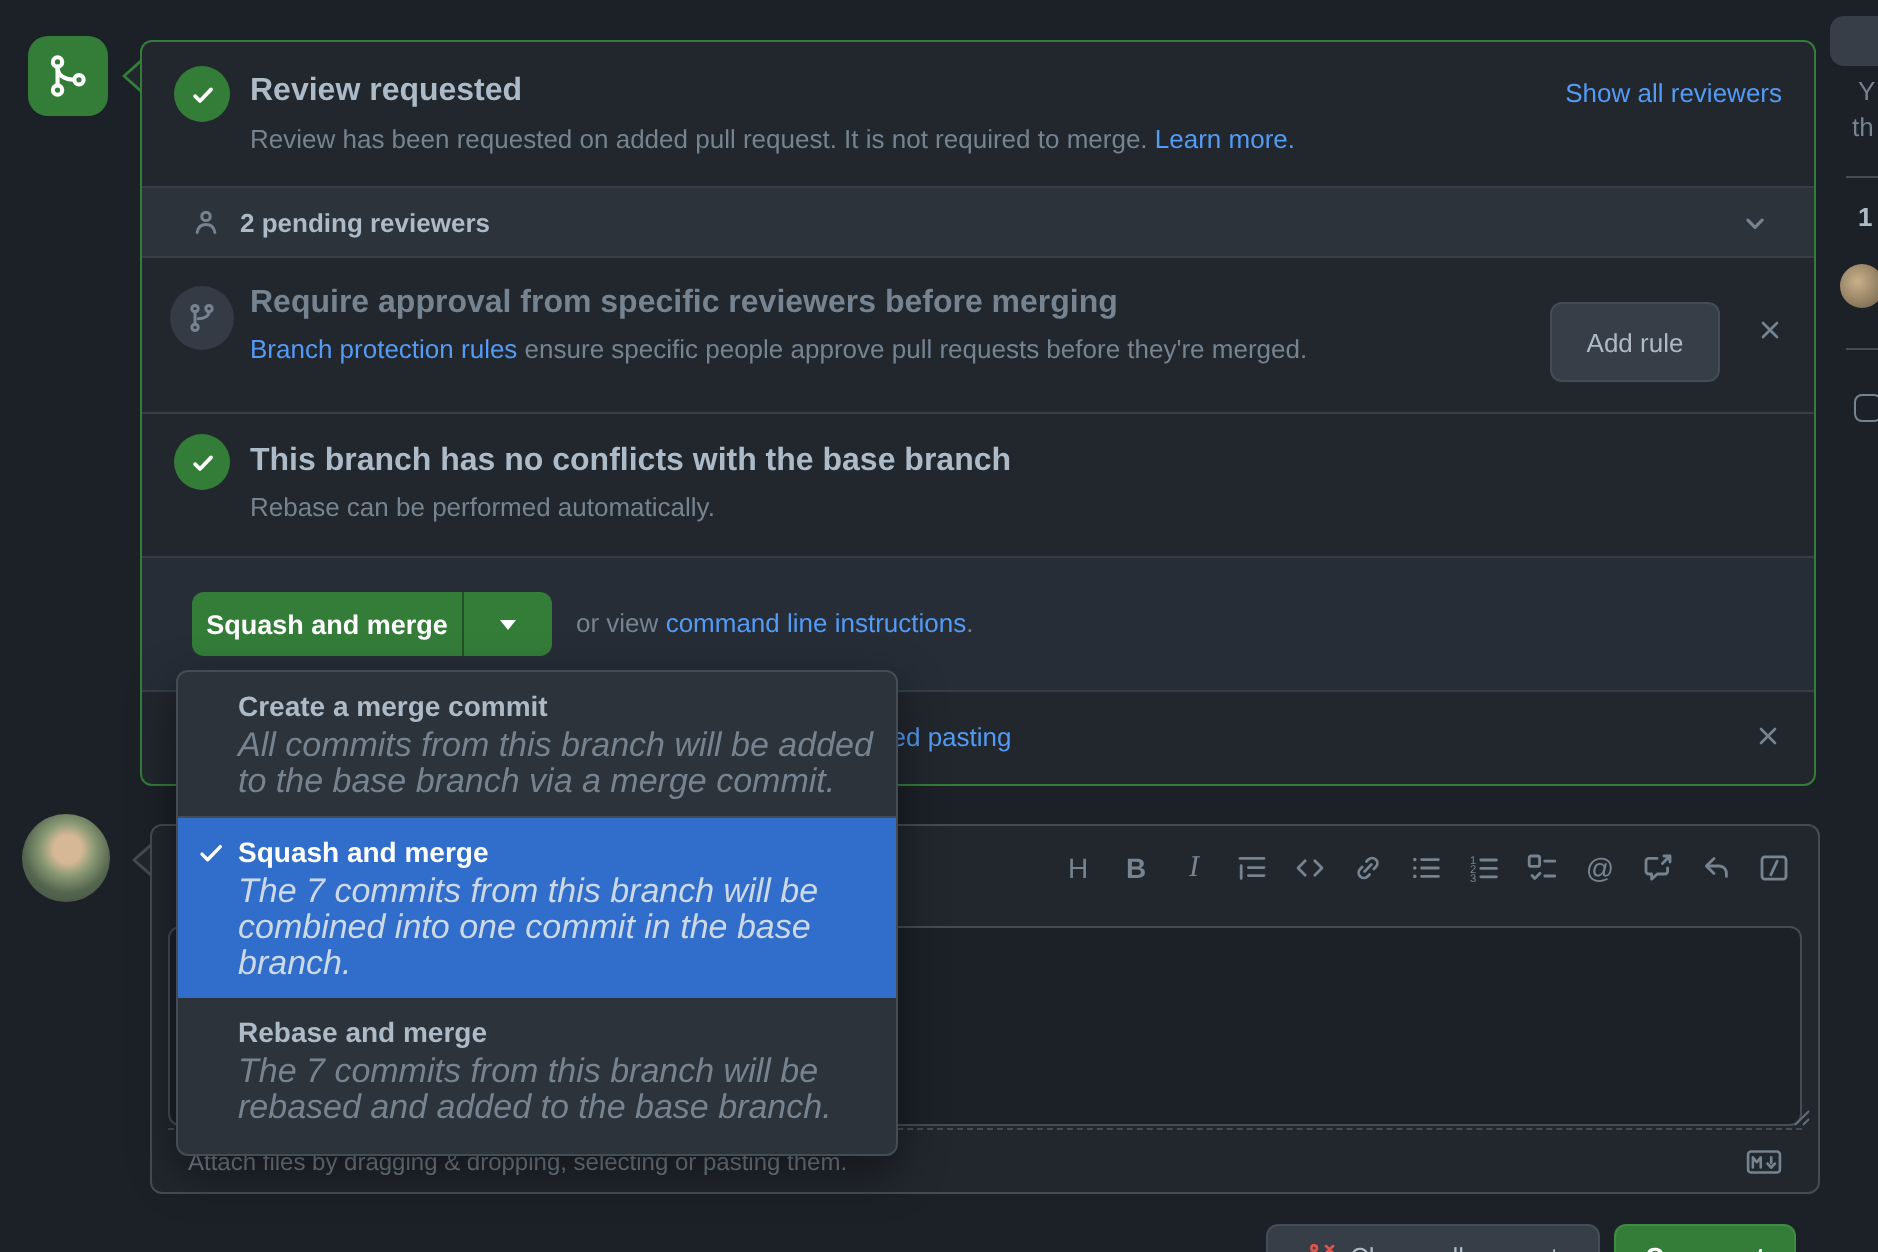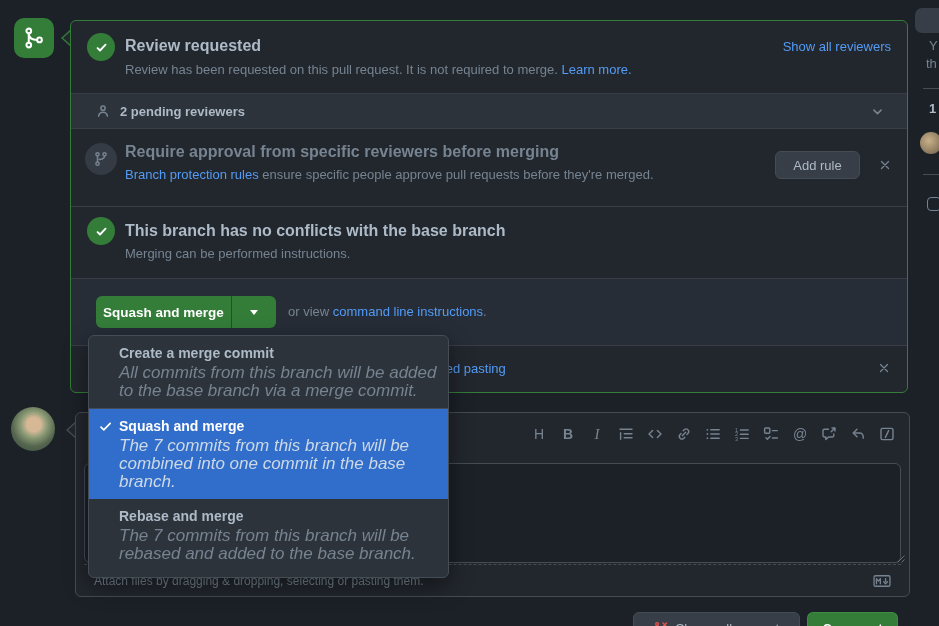--- a/index.html
+++ b/index.html
@@ -124,21 +124,21 @@
   <div id="merge-box" class="abs">
 
     <div class="sec sec-review">
       <div class="check-circle" style="left:16px; top:12px;">
         <svg width="15" height="15" viewBox="0 0 16 16" fill="none" stroke="#ffffff" stroke-width="2" stroke-linecap="round" stroke-linejoin="round">
           <path d="M3.8 8.6l2.6 2.6L12.3 5"></path>
         </svg>
       </div>
       <div class="abs h16" style="left:54px; top:16px; color:#adbac7;">Review requested</div>
       <div class="abs t13" style="left:54px; top:41px;">
-        <span>Review has been requested on this pull request. It is not required to merge.</span>
+        <span>Review has been requested on added pull request. It is not required to merge.</span>
         <a>Learn more.</a>
       </div>
       <a class="abs" style="right:16px; top:18px; font-size:13px;">Show all reviewers</a>
     </div>
 
     <div class="row-pending">
       <svg width="16" height="16" viewBox="0 0 16 16" fill="none" stroke="#768390" stroke-width="1.5" stroke-linecap="round">
         <circle cx="8" cy="5.2" r="2.1"></circle>
           <path d="M3.6 13.2c.4-2.8 2.2-4 4.4-4s4 1.2 4.4 4"></path>
       </svg>
@@ -155,36 +155,36 @@
             <circle cx="4.5" cy="12.7" r="1.6"></circle>
             <circle cx="11.5" cy="3.3" r="1.6"></circle>
           <path d="M4.5 4.9v6.2"></path>
             <path d="M11.5 4.9c0 2.6-3.2 3.4-5.4 3.5"></path>
         </svg>
       </div>
       <div class="abs t13" style="left:54px; top:38px;">
         <a>Branch protection rules</a><span> ensure specific people approve pull requests before they're merged.</span>
       </div>
       <div class="abs h16" style="left:54px; top:14px; color:#768390;">Require approval from specific reviewers before merging</div>
-      <div class="abs btn-secondary" style="right:47px; top:22px; width:85px; height:28px;">Add rule</div>
+      <div class="abs btn-secondary" style="right:47px; top:22px; width:85px; height:40px;">Add rule</div>
       <div class="abs x-btn" style="right:15px; top:29px;">
         <svg width="14" height="14" viewBox="0 0 16 16" fill="none" stroke="currentColor" stroke-width="1.5" stroke-linecap="round">
           <path d="M4 4l8 8M12 4l-8 8"></path>
         </svg>
       </div>
     </div>
 
     <div class="sec sec-conflicts">
       <div class="check-circle" style="left:16px; top:10px;">
         <svg width="15" height="15" viewBox="0 0 16 16" fill="none" stroke="#ffffff" stroke-width="2" stroke-linecap="round" stroke-linejoin="round">
           <path d="M3.8 8.6l2.6 2.6L12.3 5"></path>
         </svg>
       </div>
       <div class="abs h16" style="left:54px; top:15px; color:#adbac7;">This branch has no conflicts with the base branch</div>
-      <div class="abs t13" style="left:54px; top:39px;">Merging can be performed instructions.</div>
+      <div class="abs t13" style="left:54px; top:39px;">Rebase can be performed automatically.</div>
     </div>
 
     <div class="sec sec-mergebar">
       <div class="btn-group">
         <div class="btn-main">Squash and merge</div>
         <div class="btn-caret">
           <div class="caret-down"></div>
         </div>
       </div>
       <div class="abs t13" style="left:217px; top:25px;">

